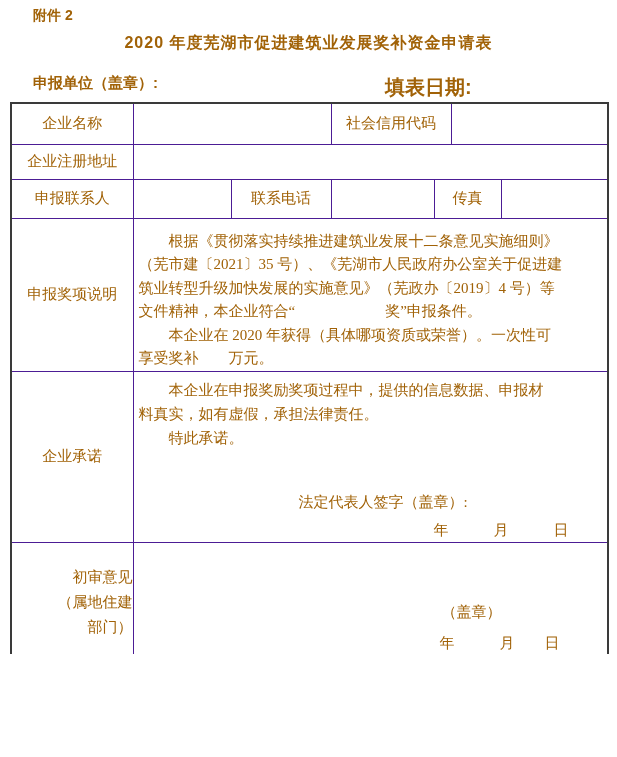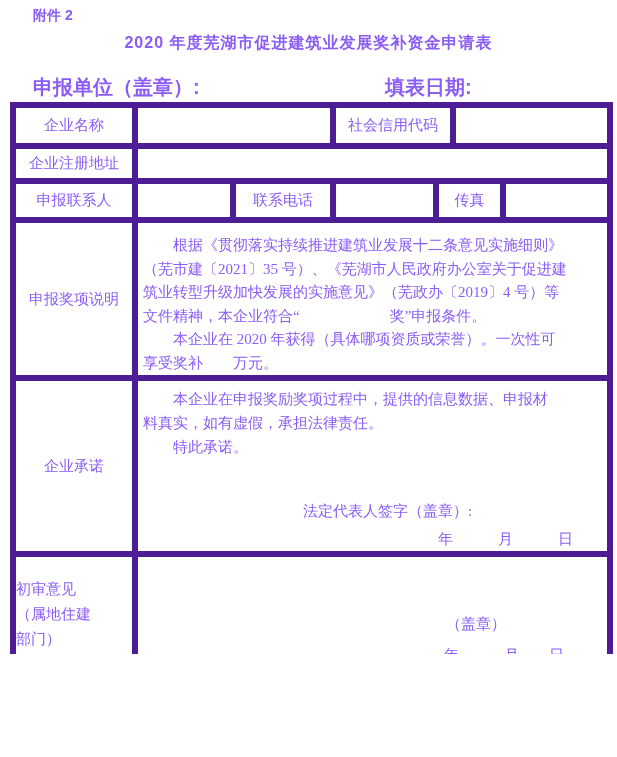--- a/index.html
+++ b/index.html
@@ -1,74 +1,74 @@
 <!DOCTYPE html>
 <html><head>
 <meta charset="utf-8">
 <style>
   html,body{margin:0;padding:0;background:#ffffff;}
   .page{
     position:relative;
     width:617px;height:654px;
     background:#ffffff;
-    color:#8b5cf6;
+    color:#a16207;
     font-family:"Liberation Serif","DejaVu Serif",serif;
     overflow:hidden;
   }
   .attachment{
     position:absolute;left:33px;top:7px;
     font-family:"Liberation Sans","DejaVu Sans",sans-serif;
     font-size:14px;font-weight:600;
   }
   .title{
     position:absolute;left:0;top:33px;width:617px;margin:0;
     text-align:center;
     font-family:"Liberation Sans","DejaVu Sans",sans-serif;
     font-size:16px;font-weight:700;letter-spacing:1px;
   }
   .meta-applicant{
     position:absolute;left:33px;top:74px;
     font-family:"Liberation Sans","DejaVu Sans",sans-serif;
-    font-size:20px;font-weight:700;
+    font-size:15px;font-weight:700;
   }
   .meta-date{
     position:absolute;left:385px;top:74px;
     font-family:"Liberation Sans","DejaVu Sans",sans-serif;
     font-size:20px;font-weight:700;
   }
   table.form{
     position:absolute;left:10px;top:102px;
     width:597px;
     border-collapse:collapse;
     table-layout:fixed;
     border:2px solid #3a3a3a;
   }
   table.form td{
-    border:6px solid #4c1d95;
+    border:1px solid #4c1d95;
     padding:0;
     font-size:15px;
     vertical-align:middle;
     overflow:hidden;
   }
   td.lbl{text-align:center;}
   tr.r1{height:41px;}
   tr.r2{height:35px;}
   tr.r3{height:39px;}
   tr.r4{height:144px;}
   tr.r5{height:169px;}
   tr.r6{height:121px;}
   tr.r7{height:97px;}
   td.content{vertical-align:top;}
   .para-lines{padding:11px 6px 0 5px;}
   .para-lines .ln{line-height:23.5px;white-space:pre;}
   .r5 .para-lines{padding-top:6px;}
   .r5 .para-lines .ln{line-height:24px;}
   .sig-line{margin:40px 0 0 165px;line-height:24px;white-space:pre;}
   .sig-date{margin:4px 0 0 300px;line-height:24px;white-space:pre;}
-  .multi-lbl div{line-height:25px;text-align:left;}
+  .multi-lbl div{line-height:25px;text-align:right;}
   .seal-line{line-height:22px;white-space:pre;}
   .seal-date{line-height:22px;white-space:pre;}
   .r6 .seal-line{margin:50px 0 0 308px;}
   .r6 .seal-date{margin:9px 0 0 306px;}
   .r7 .seal-line{margin:40px 0 0 301px;}
   .r7 .seal-date{margin:12px 0 0 302px;}
 </style>
 </head>
 <body>
 

